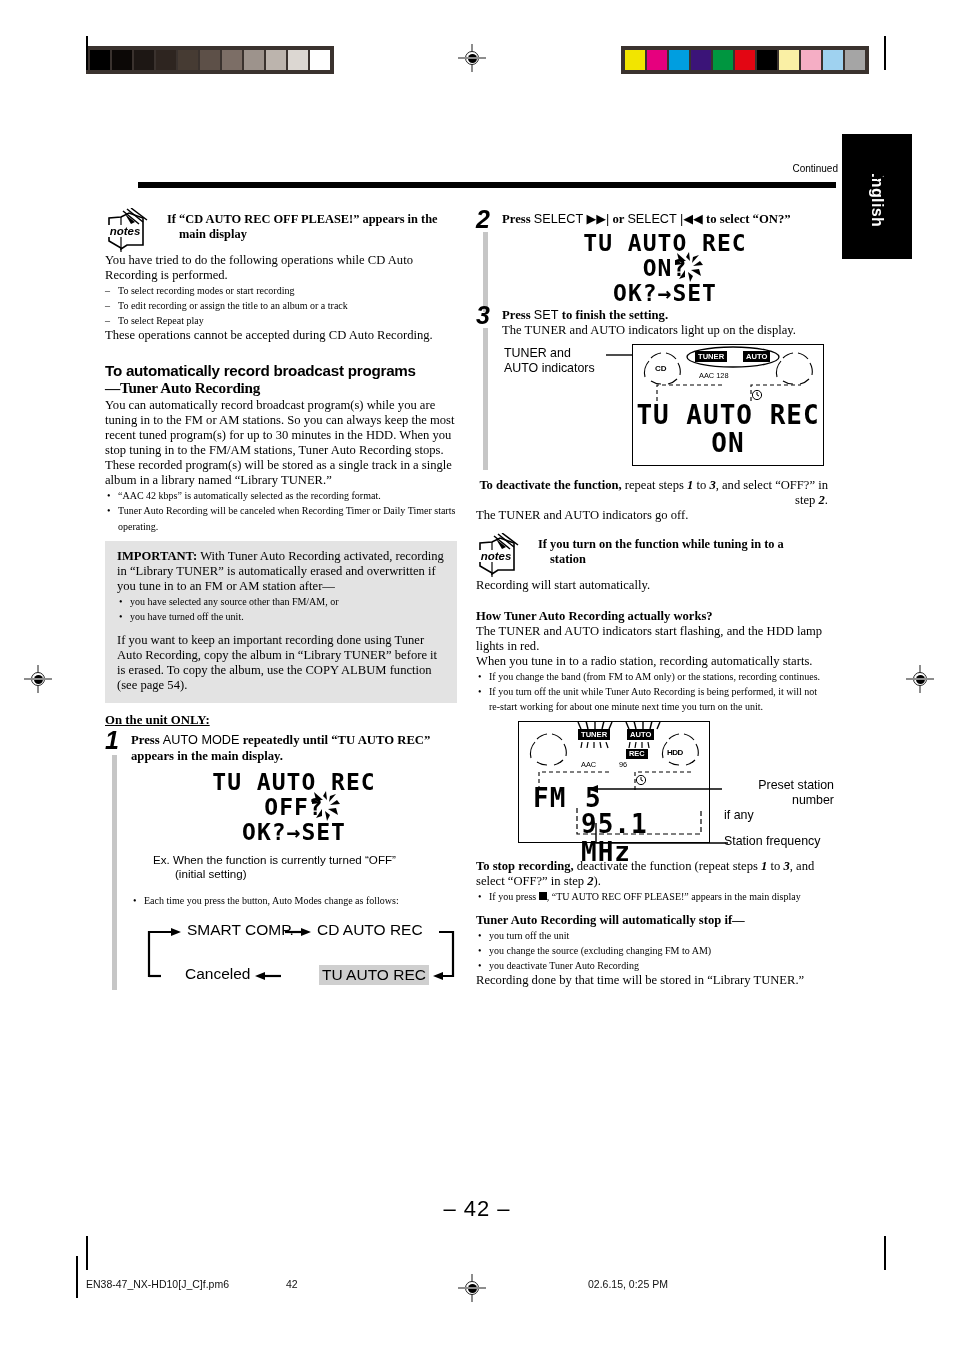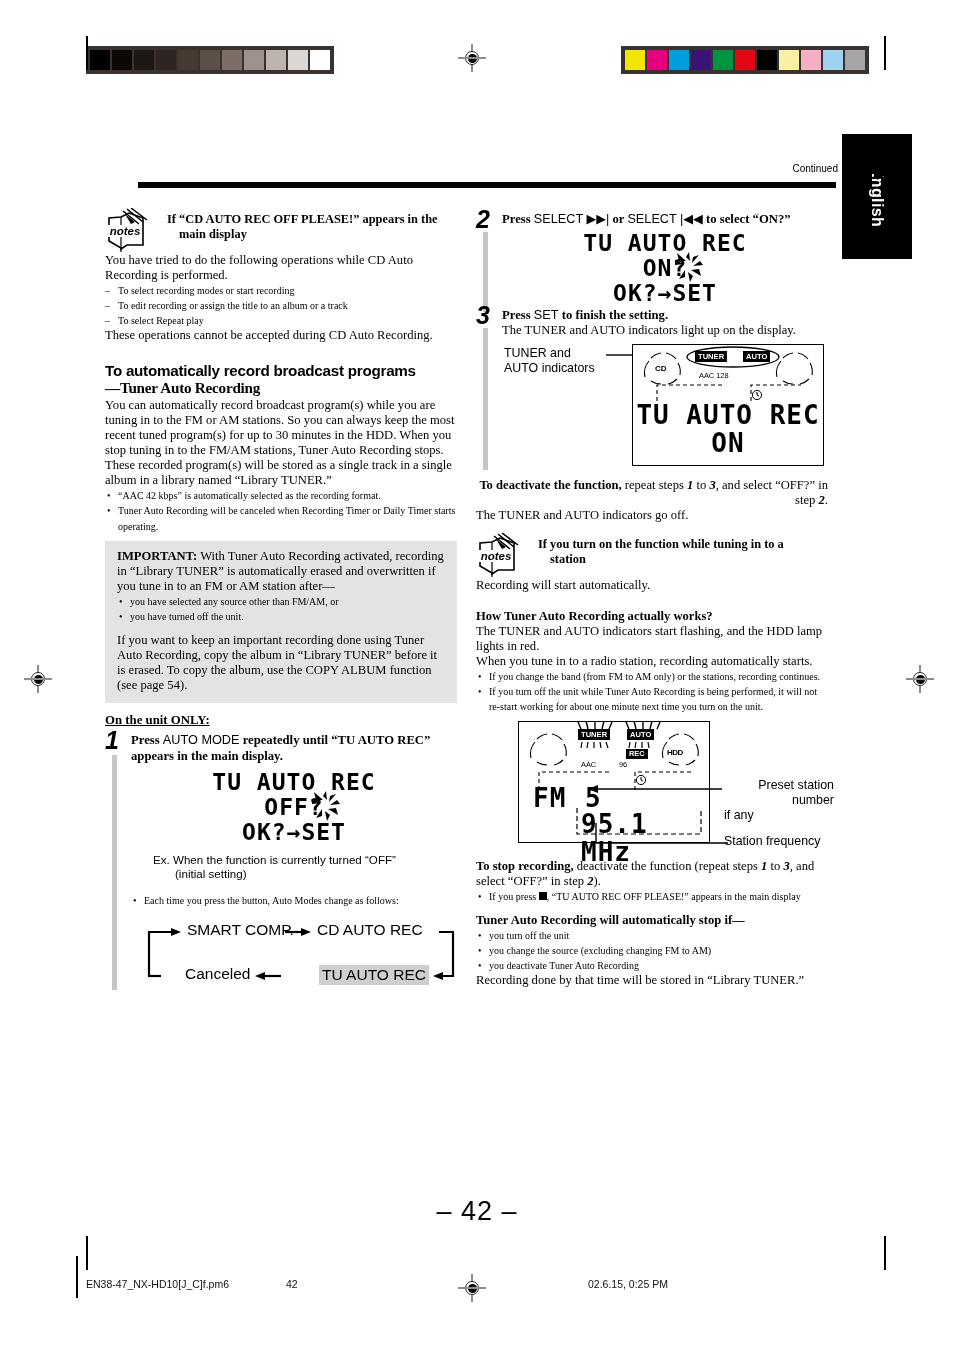--- a/index.html
+++ b/index.html
@@ -159,21 +159,21 @@
   
   .lcdbox { border:1.6px solid #000; background:#fff; position:relative; }
 
   .callout {
     font-family:"Liberation Sans", sans-serif; font-size:12.4px; line-height:15px;
   }
 
   
   #page-number {
     position:absolute; left:0; right:0; top:1196px; text-align:center;
-    font-family:"Liberation Sans", sans-serif; font-size:27px; letter-spacing:1px;
+    font-family:"Liberation Sans", sans-serif; font-size:22px; letter-spacing:1px;
   }
   #footer-rule-left { position:absolute; left:76px; top:1256px; width:1.5px; height:42px; background:#000; }
   .footer-txt {
     position:absolute; top:1278px;
     font-family:"Liberation Sans", sans-serif; font-size:10.5px; color:#111;
   }
   #footer-file { left:86px; }
   #footer-page { left:286px; }
   #footer-date { left:588px; }
 </style>

